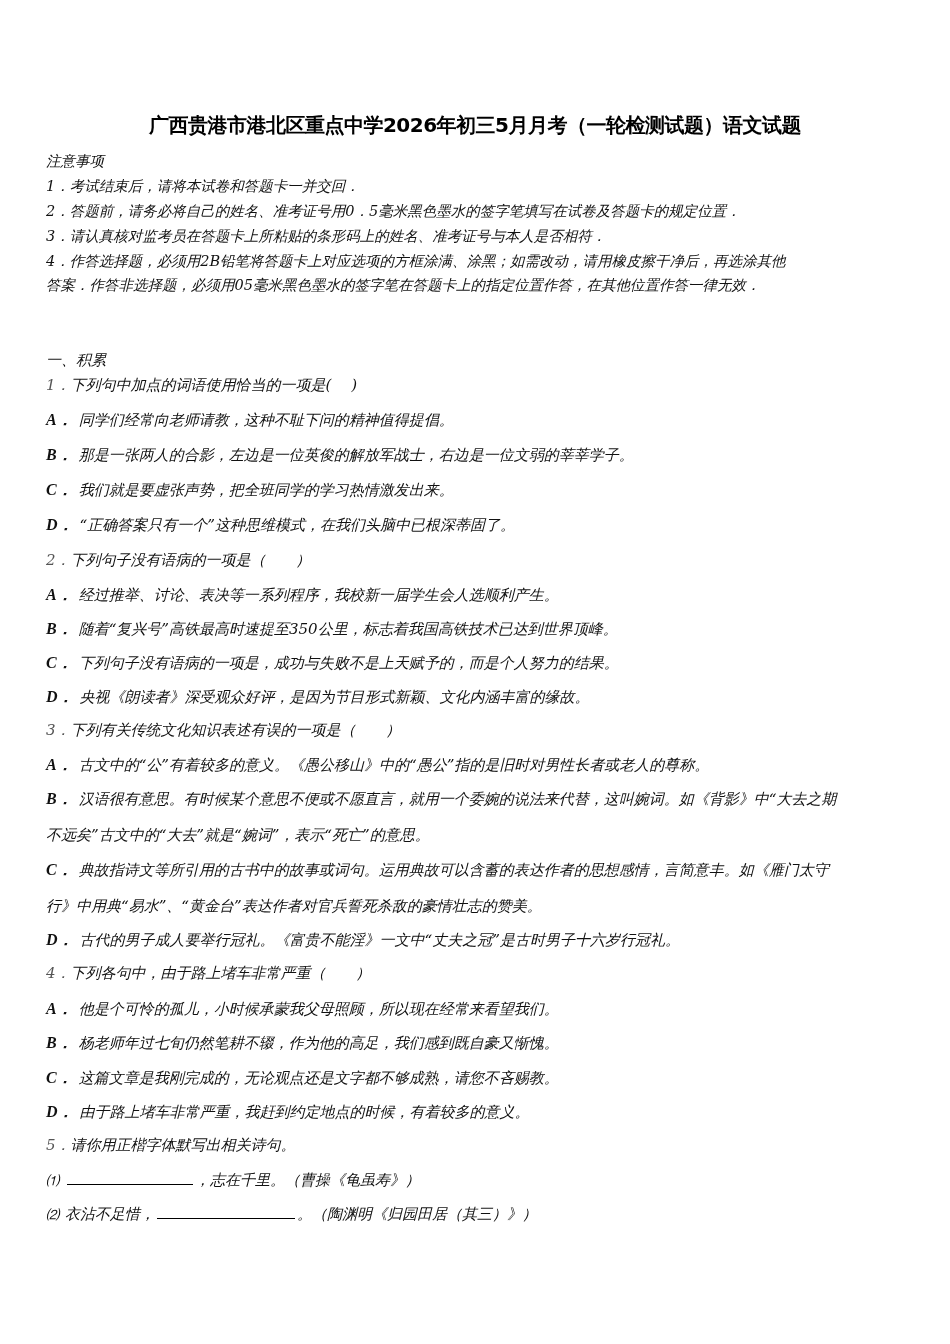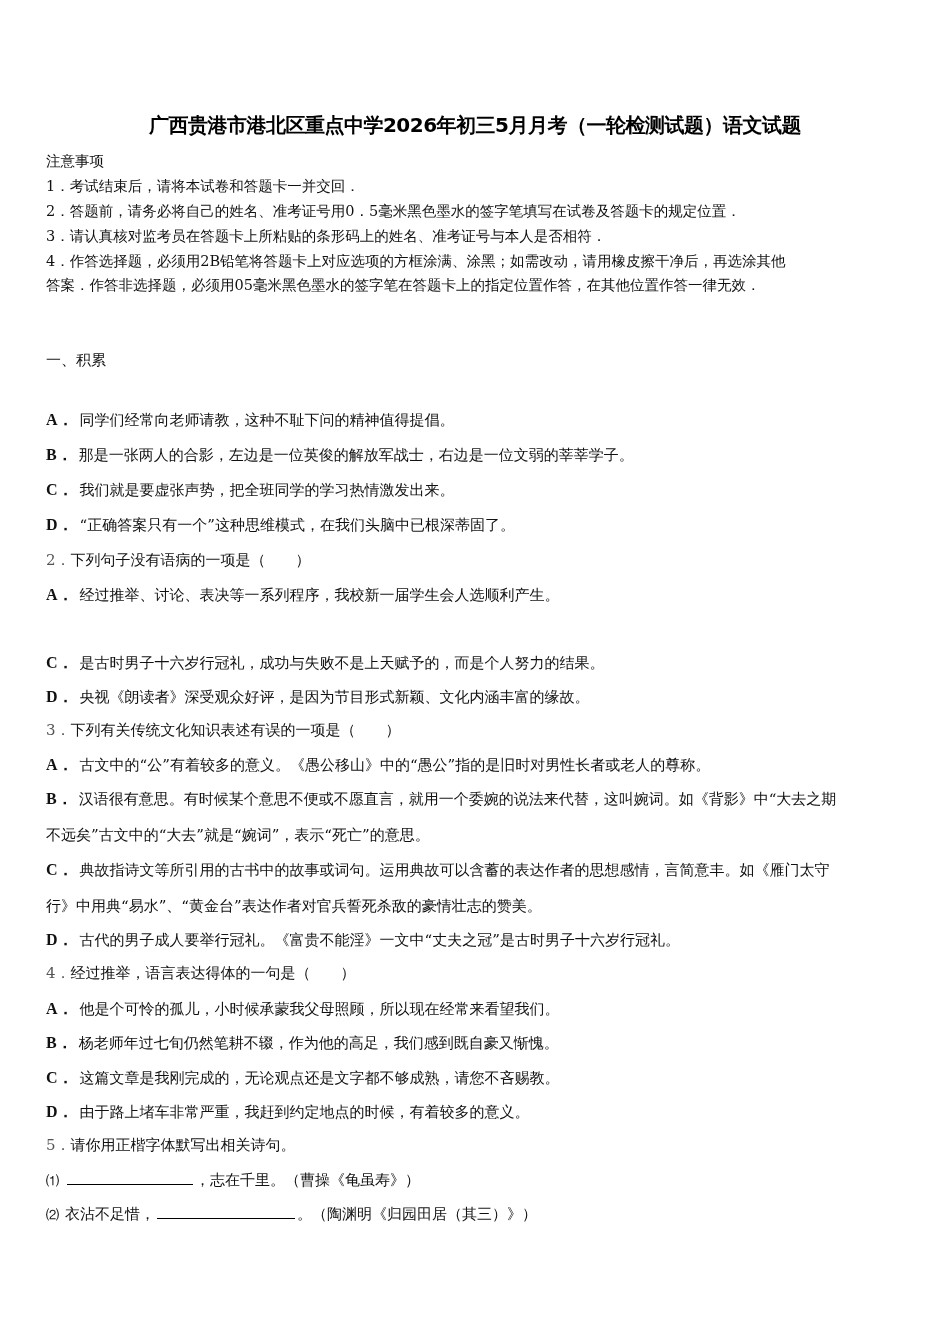--- a/index.html
+++ b/index.html
@@ -5,21 +5,21 @@
     html, body { margin: 0; padding: 0; background: #ffffff; }
     body { width: 950px; height: 1344px; position: relative; overflow: hidden; color: #000; }
     .page { position: absolute; left: 0; top: 0; width: 950px; height: 1344px; }
     .title {
       position: absolute; left: 0; top: 112px; width: 950px; text-align: center;
       font-family: "DejaVu Sans", sans-serif; font-weight: bold; font-size: 20px;
       letter-spacing: -0.5px; color: #000;
     }
     .line {
       position: absolute; left: 46px; white-space: nowrap;
-      font-family: "DejaVu Serif", serif; font-size: 15px; color: #111;
+      font-family: "DejaVu Serif", serif; font-size: 15px; color: #111; font-style: italic;
     }
     .notice { font-size: 14.5px; }
     .qnum { color: #555; font-family: "DejaVu Serif", serif; }
     .opt-label { font-weight: bold; font-family: "Liberation Serif", serif; font-size: 16px; margin-right: 6px; }
     .blank { display: inline-block; border-bottom: 1px solid #000; height: 14px; vertical-align: baseline; margin: 0 2px; }
     .sub-num { font-family: "DejaVu Sans", sans-serif; font-size: 13px; margin-right: 6px; }
   </style>
 </head>
 <body>
 
@@ -29,44 +29,48 @@
 
   <div class="line notice" style="top:152px">注意事项</div>
   <div class="line notice" style="top:177px">1．考试结束后，请将本试卷和答题卡一并交回．</div>
   <div class="line notice" style="top:202px">2．答题前，请务必将自己的姓名、准考证号用0．5毫米黑色墨水的签字笔填写在试卷及答题卡的规定位置．</div>
   <div class="line notice" style="top:227px">3．请认真核对监考员在答题卡上所粘贴的条形码上的姓名、准考证号与本人是否相符．</div>
   <div class="line notice" style="top:252px">4．作答选择题，必须用2B铅笔将答题卡上对应选项的方框涂满、涂黑；如需改动，请用橡皮擦干净后，再选涂其他</div>
   <div class="line notice" style="top:276px">答案．作答非选择题，必须用05毫米黑色墨水的签字笔在答题卡上的指定位置作答，在其他位置作答一律无效．</div>
 
   <div class="line" style="top:351px">一、积累</div>
 
+  <div class="line" style="top:376px">
+    <span class="qnum">1．</span><span>下列句中加点的词语使用恰当的一项是(　 )</span>
+  </div>
   <div class="line" style="top:410px"><span class="opt-label">A．</span><span>同学们经常向老师请教，这种不耻下问的精神值得提倡。</span></div>
   <div class="line" style="top:445px"><span class="opt-label">B．</span><span>那是一张两人的合影，左边是一位英俊的解放军战士，右边是一位文弱的莘莘学子。</span></div>
   <div class="line" style="top:480px"><span class="opt-label">C．</span><span>我们就是要虚张声势，把全班同学的学习热情激发出来。</span></div>
   <div class="line" style="top:515px"><span class="opt-label">D．</span><span>“正确答案只有一个”这种思维模式，在我们头脑中已根深蒂固了。</span></div>
 
   <div class="line" style="top:551px">
     <span class="qnum">2．</span><span>下列句子没有语病的一项是（　　）</span>
   </div>
   <div class="line" style="top:585px"><span class="opt-label">A．</span><span>经过推举、讨论、表决等一系列程序，我校新一届学生会人选顺利产生。</span></div>
-  <div class="line" style="top:653px"><span class="opt-label">C．</span><span>是古时男子十六岁行冠礼，成功与失败不是上天赋予的，而是个人努力的结果。</span></div>
+  <div class="line" style="top:619px"><span class="opt-label">B．</span><span>随着“复兴号”高铁最高时速提至350公里，标志着我国高铁技术已达到世界顶峰。</span></div>
+  <div class="line" style="top:653px"><span class="opt-label">C．</span><span>下列句子没有语病的一项是，成功与失败不是上天赋予的，而是个人努力的结果。</span></div>
   <div class="line" style="top:687px"><span class="opt-label">D．</span><span>央视《朗读者》深受观众好评，是因为节目形式新颖、文化内涵丰富的缘故。</span></div>
 
   <div class="line" style="top:721px">
     <span class="qnum">3．</span><span>下列有关传统文化知识表述有误的一项是（　　）</span>
   </div>
   <div class="line" style="top:755px"><span class="opt-label">A．</span><span>古文中的“公”有着较多的意义。《愚公移山》中的“愚公”指的是旧时对男性长者或老人的尊称。</span></div>
   <div class="line" style="top:789px"><span class="opt-label">B．</span><span>汉语很有意思。有时候某个意思不便或不愿直言，就用一个委婉的说法来代替，这叫婉词。如《背影》中“大去之期</span></div>
   <div class="line" style="top:826px">不远矣”古文中的“大去”就是“婉词”，表示“死亡”的意思。</div>
   <div class="line" style="top:860px"><span class="opt-label">C．</span><span>典故指诗文等所引用的古书中的故事或词句。运用典故可以含蓄的表达作者的思想感情，言简意丰。如《雁门太守</span></div>
   <div class="line" style="top:897px">行》中用典“易水”、“黄金台”表达作者对官兵誓死杀敌的豪情壮志的赞美。</div>
   <div class="line" style="top:930px"><span class="opt-label">D．</span><span>古代的男子成人要举行冠礼。《富贵不能淫》一文中“丈夫之冠”是古时男子十六岁行冠礼。</span></div>
 
   <div class="line" style="top:964px">
-    <span class="qnum">4．</span><span>经过推举，语言表达得体的一句是（　　）</span>
+    <span class="qnum">4．</span><span>下列各句中，由于路上堵车非常严重（　　）</span>
   </div>
   <div class="line" style="top:999px"><span class="opt-label">A．</span><span>他是个可怜的孤儿，小时候承蒙我父母照顾，所以现在经常来看望我们。</span></div>
   <div class="line" style="top:1033px"><span class="opt-label">B．</span><span>杨老师年过七旬仍然笔耕不辍，作为他的高足，我们感到既自豪又惭愧。</span></div>
   <div class="line" style="top:1068px"><span class="opt-label">C．</span><span>这篇文章是我刚完成的，无论观点还是文字都不够成熟，请您不吝赐教。</span></div>
   <div class="line" style="top:1102px"><span class="opt-label">D．</span><span>由于路上堵车非常严重，我赶到约定地点的时候，有着较多的意义。</span></div>
 
   <div class="line" style="top:1136px">
     <span class="qnum">5．</span><span>请你用正楷字体默写出相关诗句。</span>
   </div>
   <div class="line" style="top:1170px">

